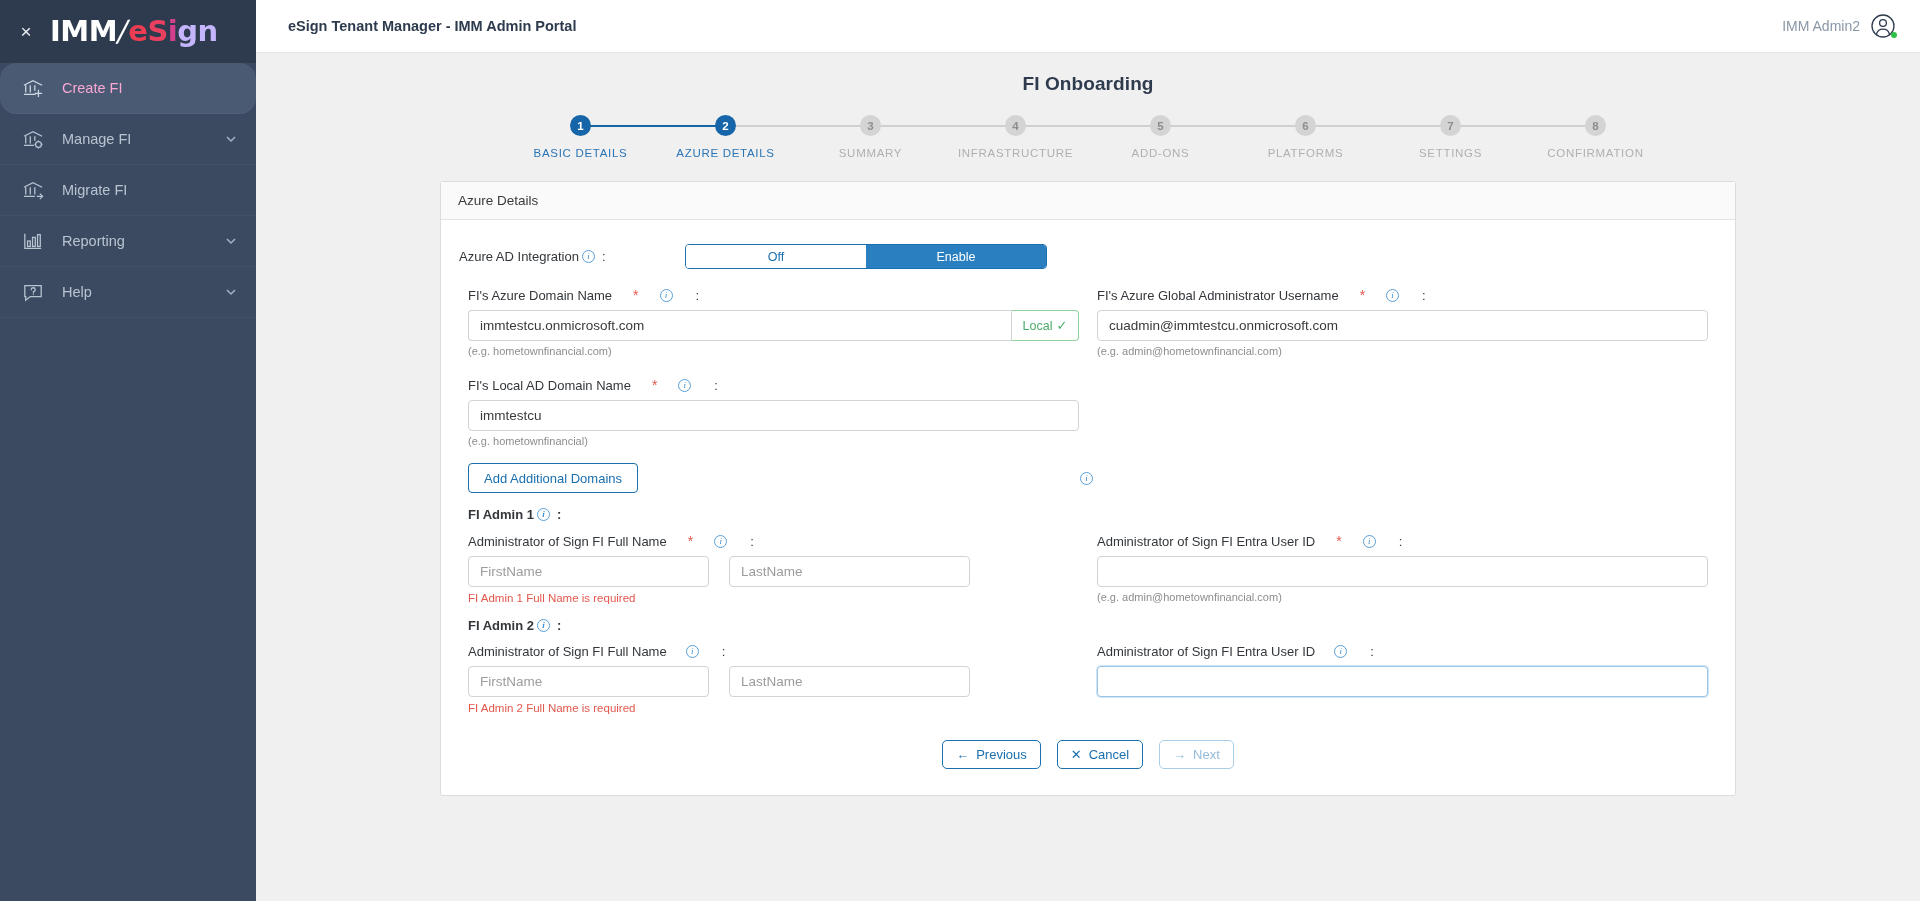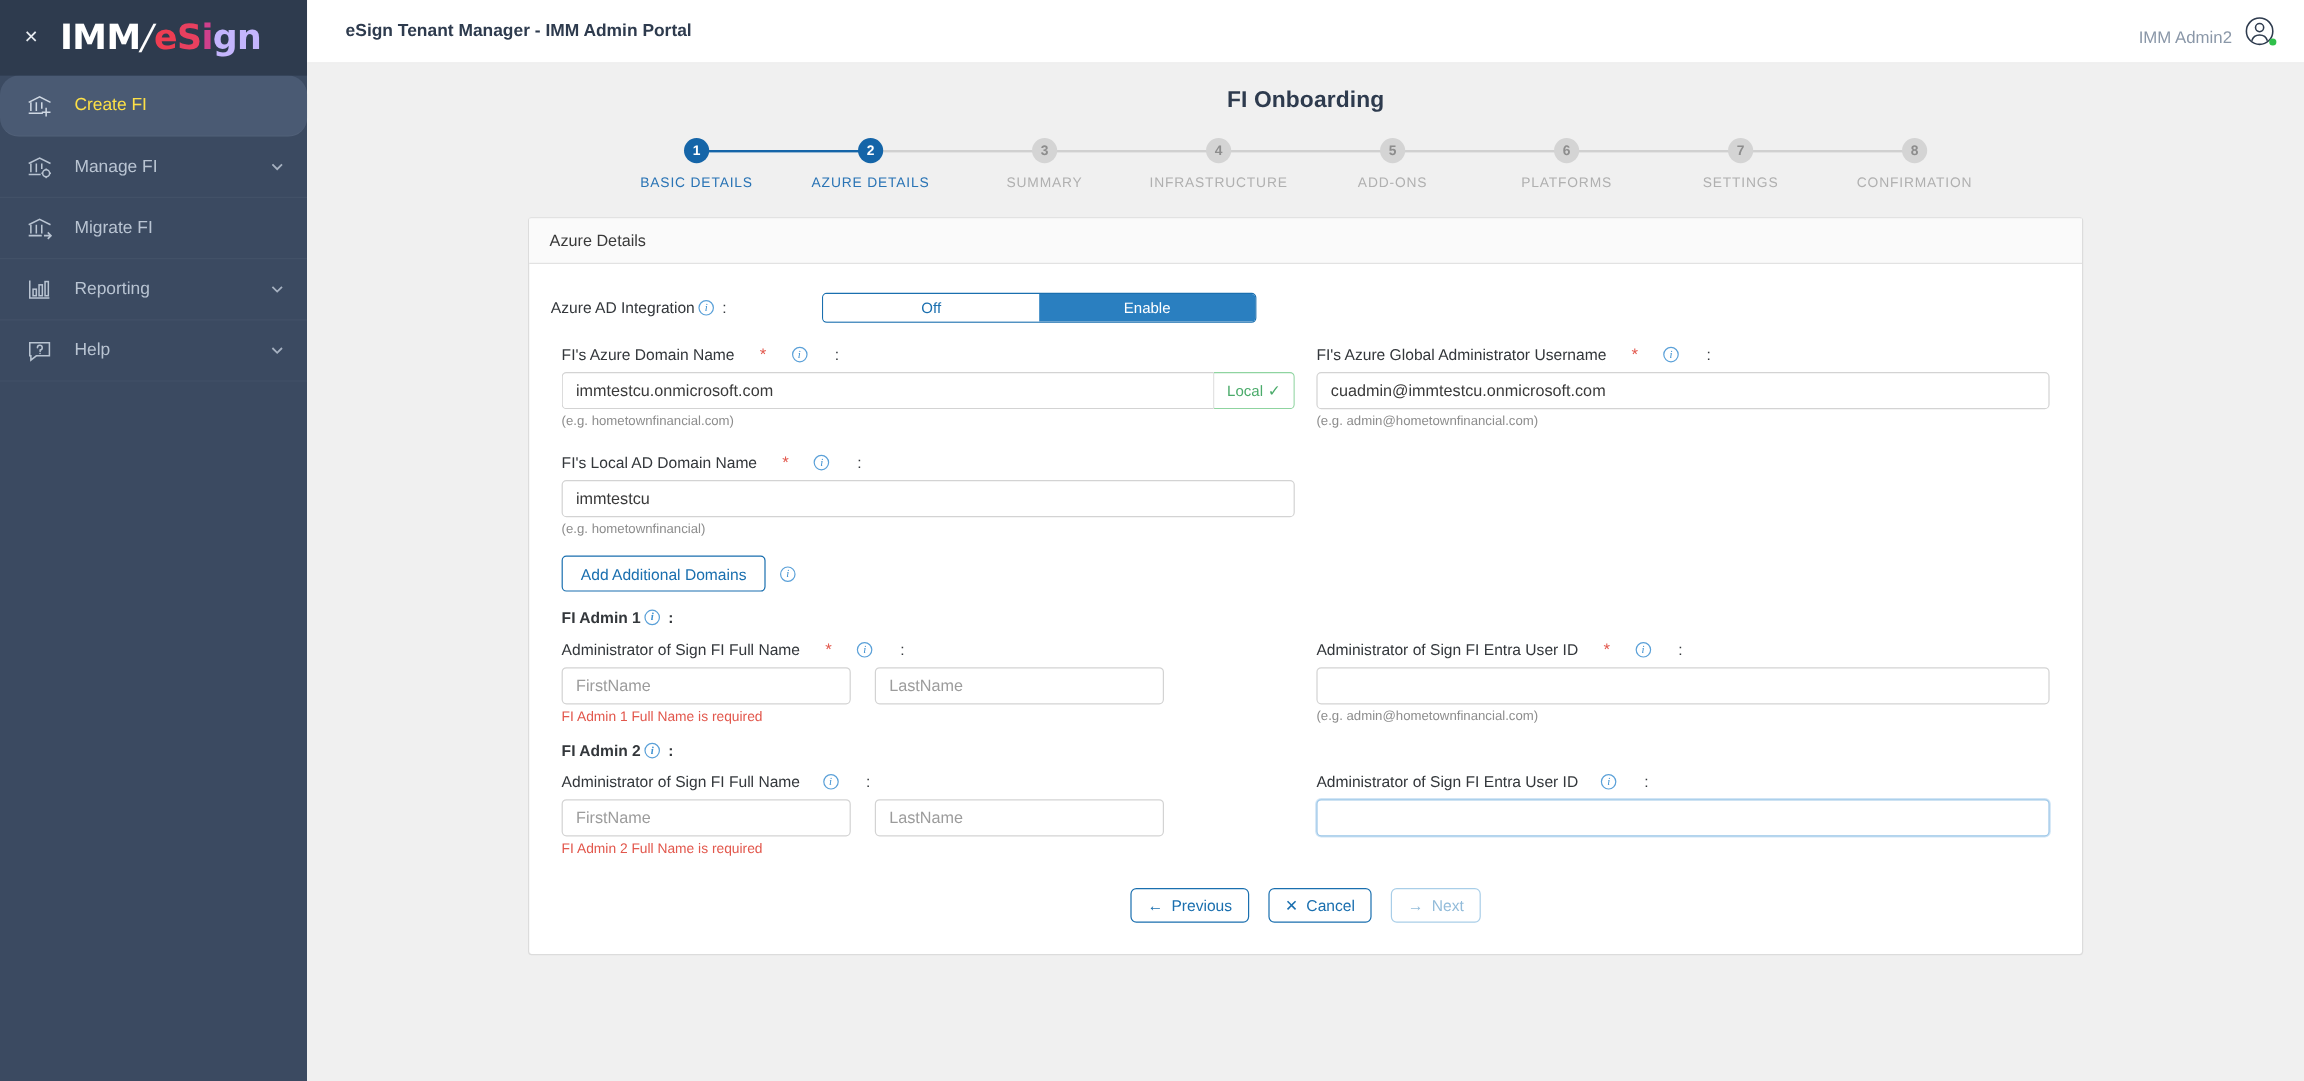--- a/index.html
+++ b/index.html
@@ -46,42 +46,42 @@
   .brand-g { color: #c4b5fd; }
 
   .nav { padding: 0; margin: 0; list-style: none; }
   .nav-item {
     display: flex; align-items: center;
     height: 51px; padding: 0 18px 0 20px;
     color: #b9c4d2; font-size: 14.5px;
     cursor: pointer; position: relative;
     border-bottom: 1px solid rgba(255,255,255,0.04);
   }
-  .nav-item.active { background: #4a5a73; color: #fde047; border-radius: 16px; }
+  .nav-item.active { background: #4a5a73; color: #f9a8d4; border-radius: 16px; }
   .nav-icon {
     width: 26px; min-width: 26px; height: 22px;
     margin-right: 16px;
     display: flex; align-items: center; justify-content: center;
   }
   .nav-icon svg { display: block; }
   .nav-label { flex: 1; white-space: nowrap; }
   .nav-chevron { width: 14px; height: 14px; opacity: .85; }
 
   
   .main { flex: 1; height: 901px; display: flex; flex-direction: column;
           background: #f0f0f0; }
 
   .topbar {
     height: 53px; min-height: 53px; background: #ffffff;
     display: flex; align-items: center; justify-content: space-between;
     padding: 0 24px 0 32px;
     border-bottom: 1px solid #e6e6e6;
   }
   .topbar-title { font-size: 14.5px; font-weight: bold; color: #2e3b4e; }
-  .topbar-user { display: flex; align-items: flex-end; gap: 10px; }
+  .topbar-user { display: flex; align-items: center; gap: 10px; }
   .topbar-username { color: #8a97a8; font-size: 14px; }
   .avatar-wrap { position: relative; width: 26px; height: 26px; }
   .status-dot {
     position: absolute; right: -1px; bottom: 1px;
     width: 6px; height: 6px; border-radius: 50%;
     background: #2fc04a;
   }
 
   
   .content {
@@ -438,21 +438,21 @@
                 <span class="info-icon">i</span>
                 <span class="colon">:</span>
               </div>
               <input class="inp" value="immtestcu" style="">
               <div class="hint">(e.g. hometownfinancial)</div>
             </div>
             <div class="col"></div>
           </div>
 
           <div class="row" style="margin-top:16px;align-items:center;">
-            <div class="col" style="display:flex;align-items:center;gap:11px;">
+            <div class="col" style="display:flex;align-items:center;gap:28px;justify-content:space-between;">
               <button class="btn-outline">Add Additional Domains</button>
               <span class="info-icon">i</span>
             </div>
           </div>
 
           <div class="row">
             <div class="col">
               <div class="admin-head">
                 <span>FI Admin 1</span>
                 <span class="info-icon">i</span>

